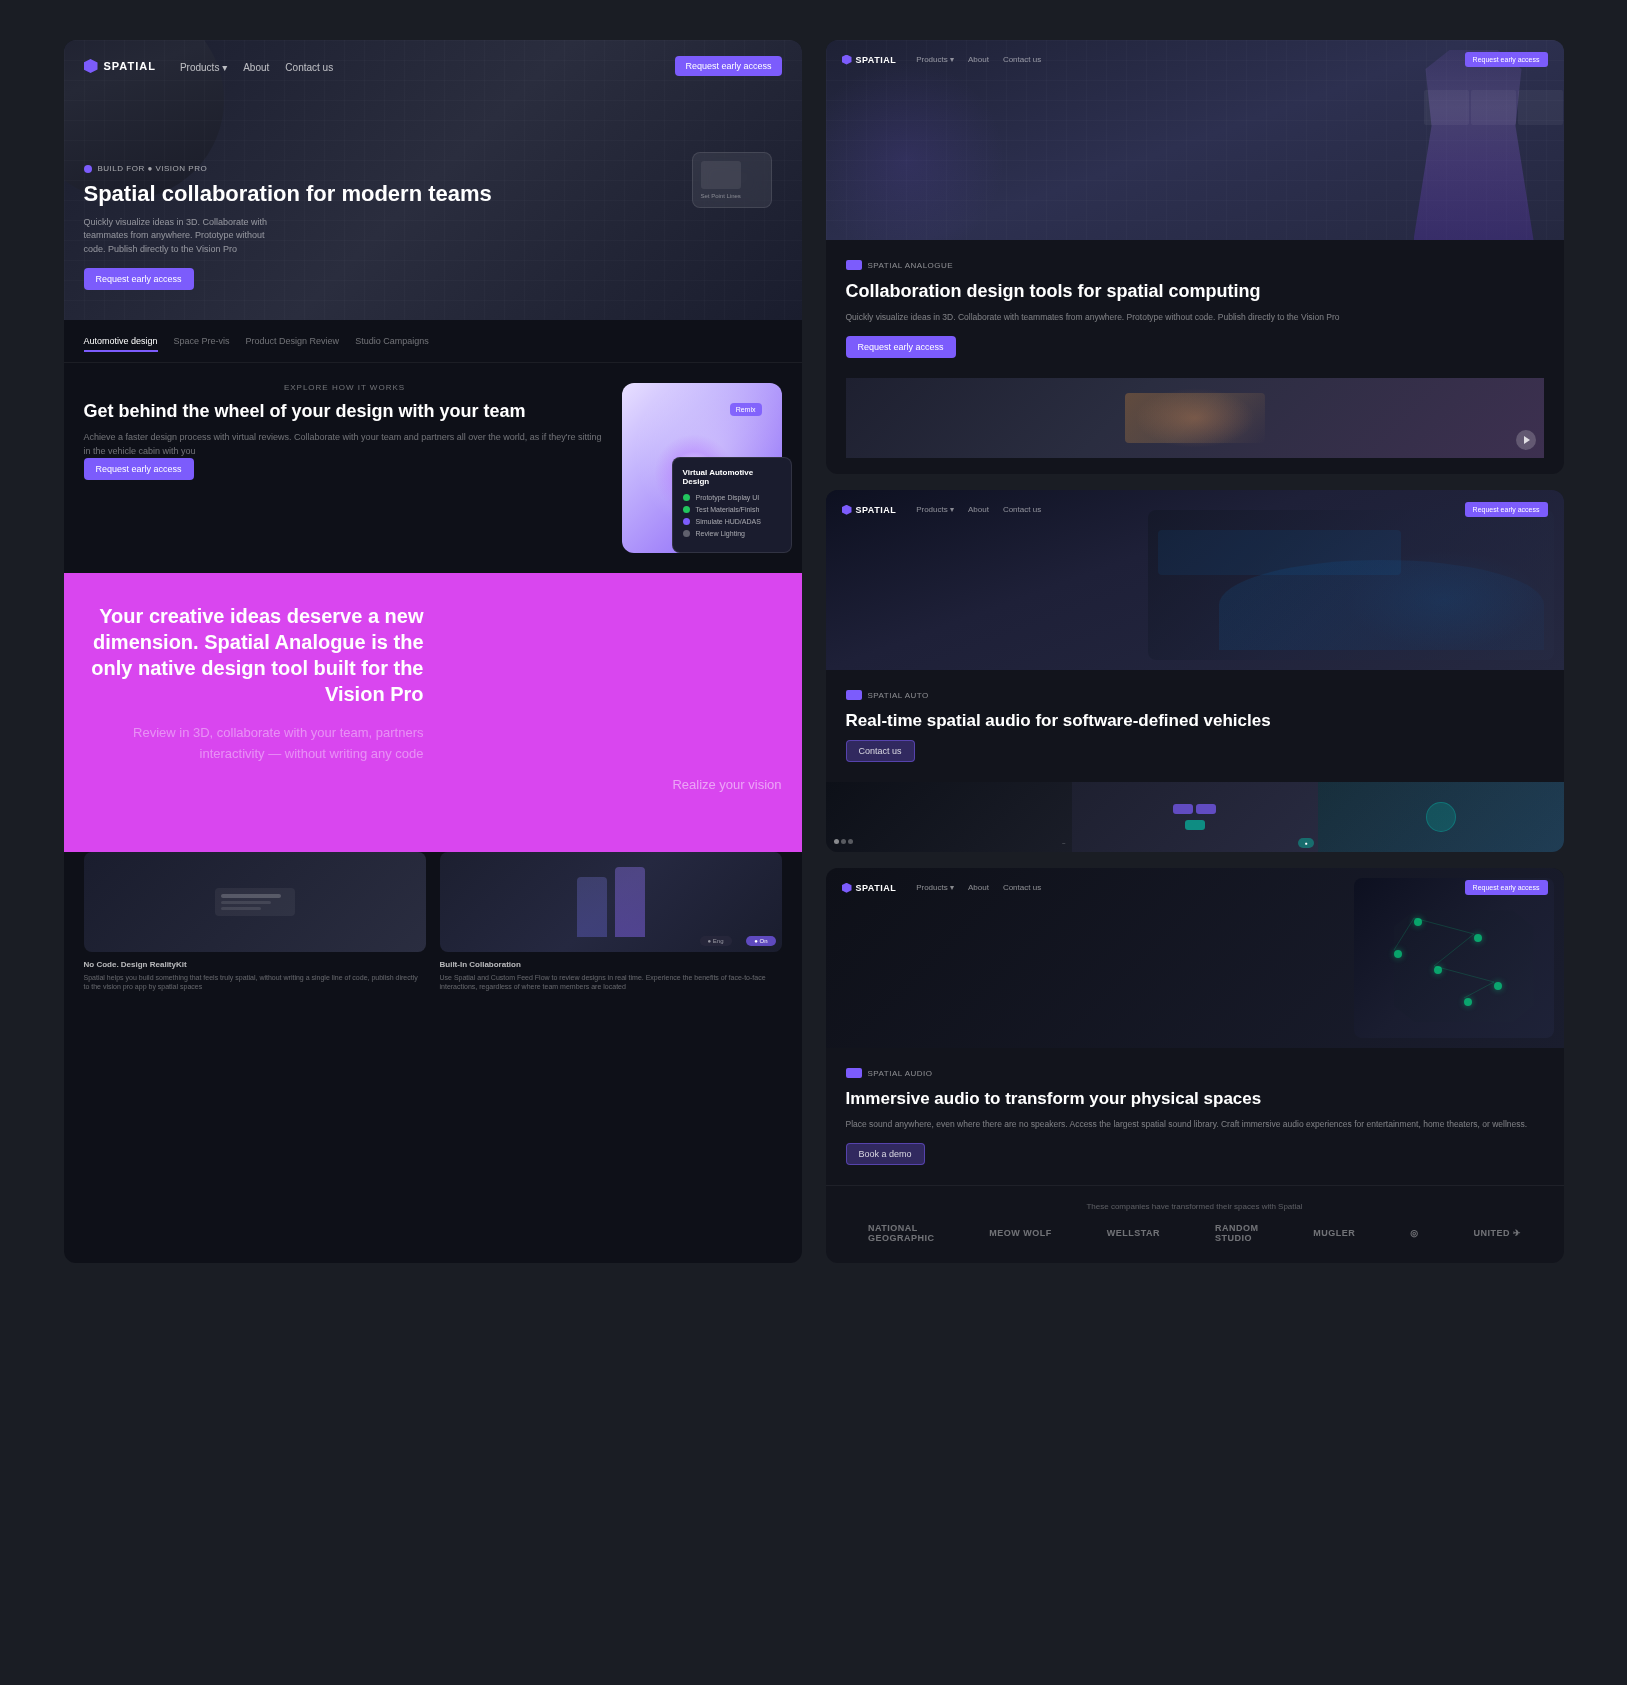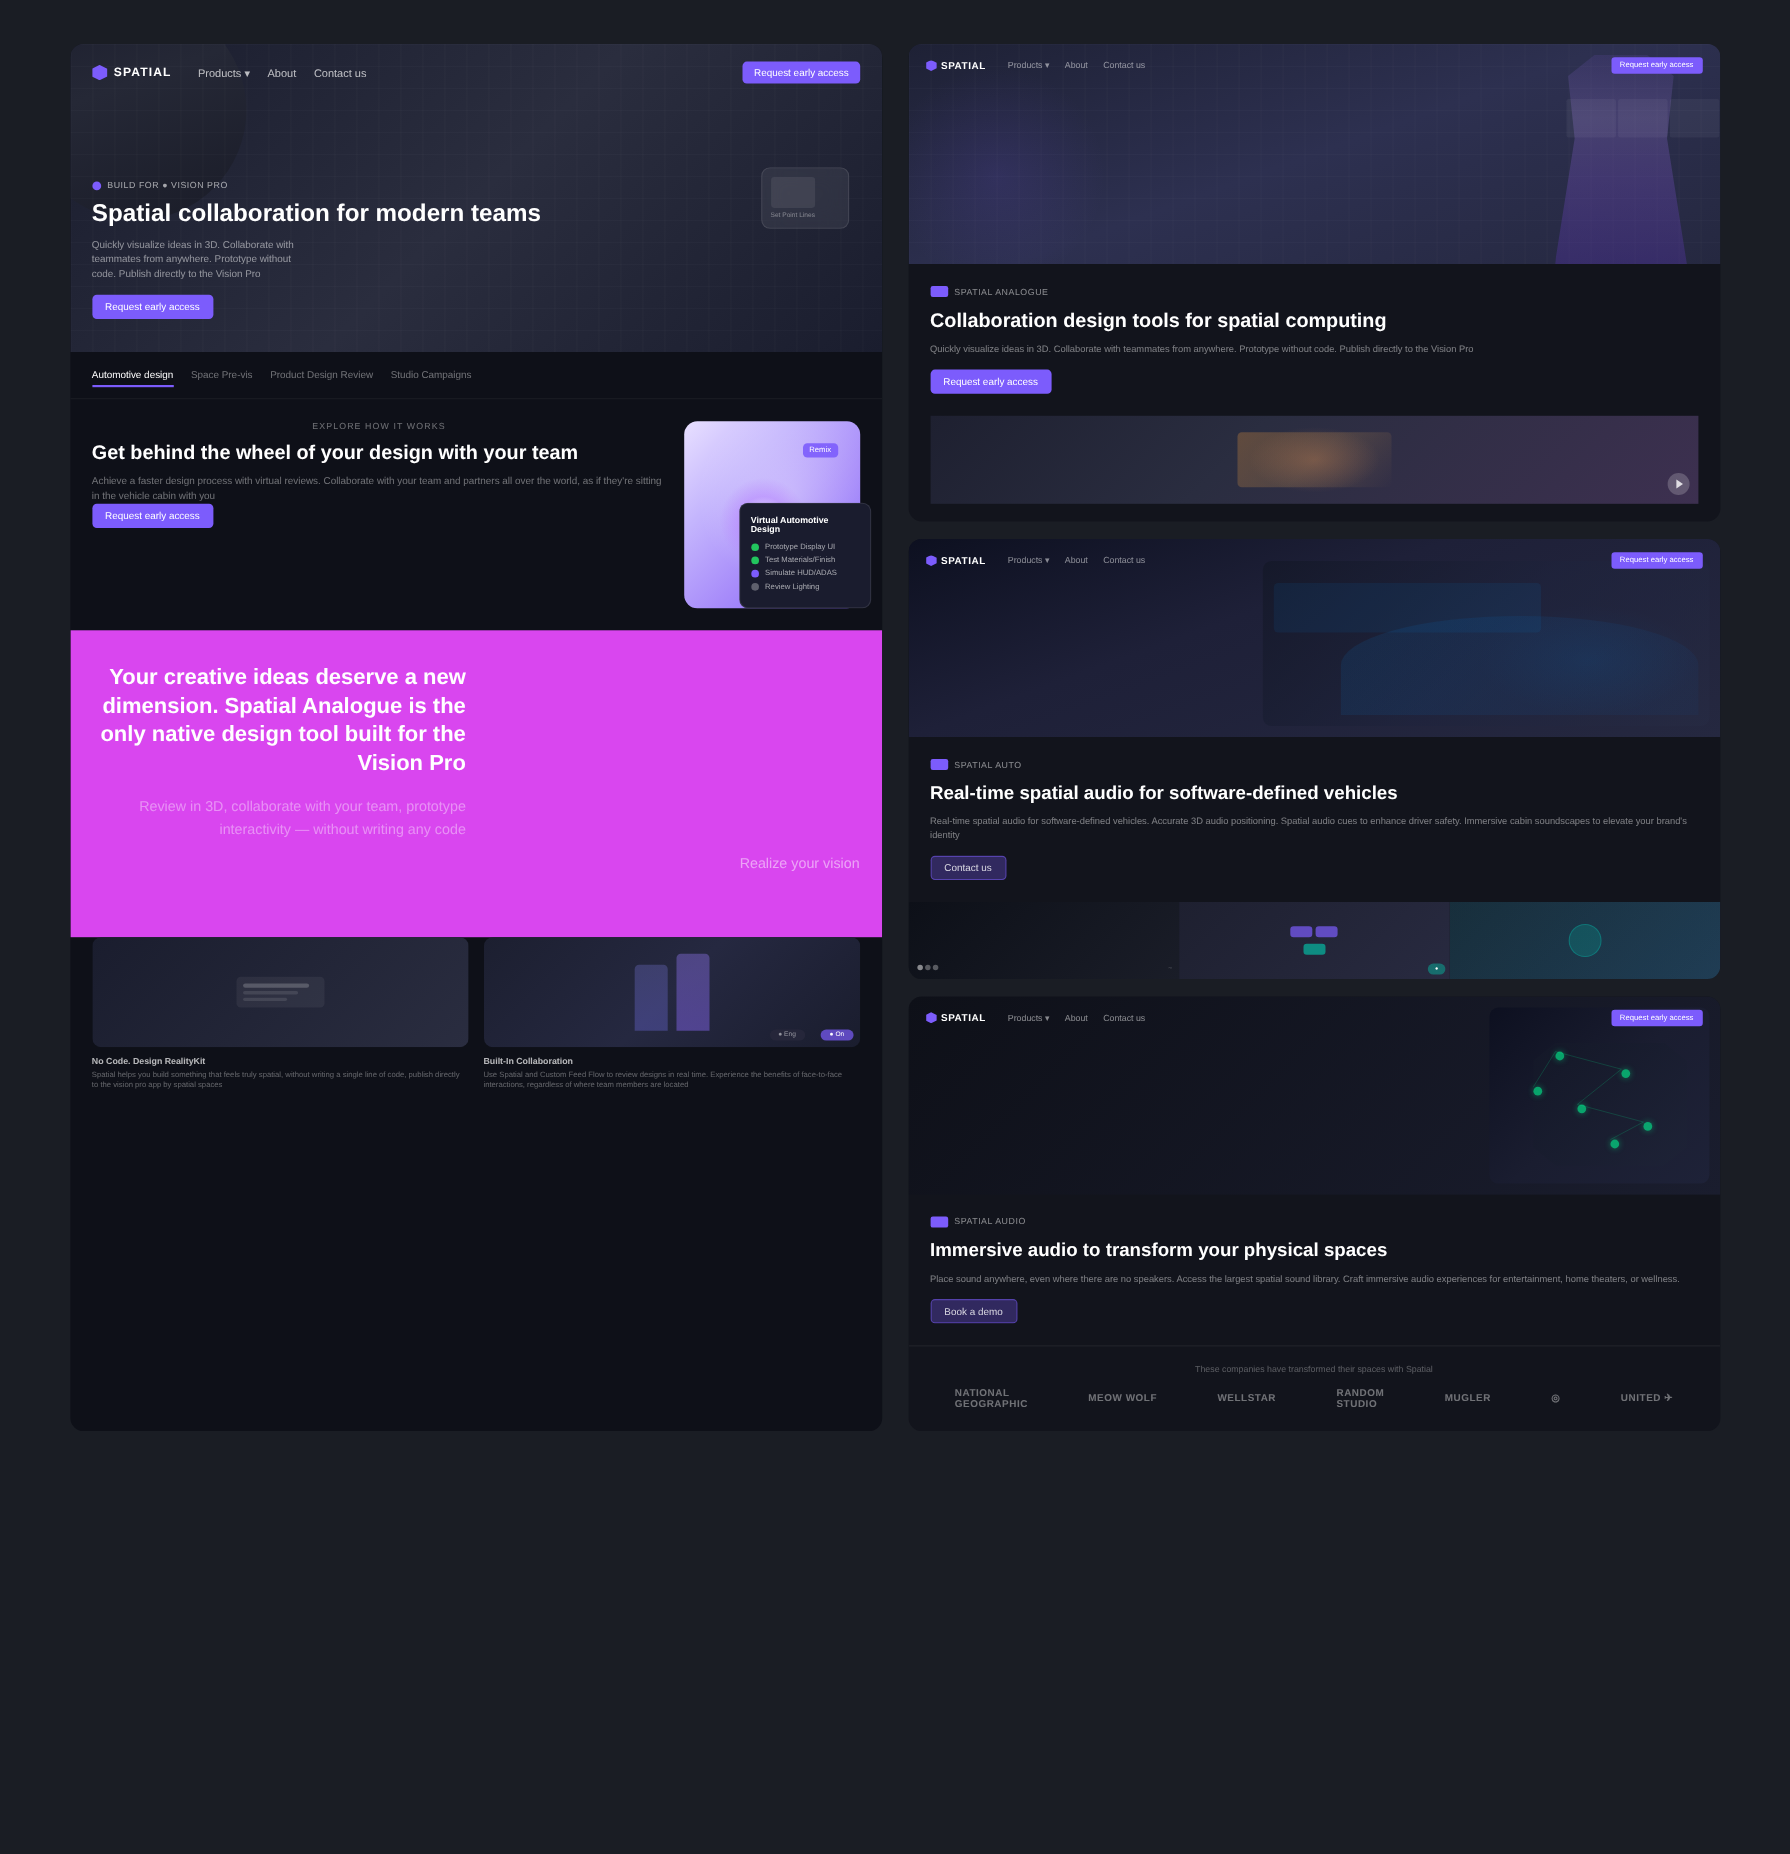--- a/index.html
+++ b/index.html
@@ -922,21 +922,21 @@
               <span class="vd-item-text">Review Lighting</span>
             </div>
           </div>
         </div>
       </div>
 
       <div class="creative-section">
         <div class="creative-title">
           <span>Your creative ideas deserve a new dimension. Spatial Analogue is the only native design tool built for the  Vision Pro</span>
         </div>
-        <div class="creative-subtitle">Review in 3D, collaborate with your team, prototype interactivity — without writing any code</div>
+        <div class="creative-subtitle">Review in 3D, collaborate with your team, partners interactivity — without writing any code</div>
         <div class="realize-vision">Realize your vision</div>
       </div>
 
       <div class="screenshots-row">
         <div class="screenshot-item">
           <div class="screenshot-thumb">
             <div class="scene-dark-1">
 
               <div style="width:80px;background:rgba(255,255,255,0.06);border-radius:4px;padding:6px;">
                 <div style="width:60px;height:4px;background:rgba(255,255,255,0.2);border-radius:2px;margin-bottom:3px;"></div>
@@ -1046,21 +1046,20 @@
           <button class="cta-btn">Request early access</button>
         </div>
       </div>
 
       <div class="spatial-content">
         <div class="spatial-badge">
           <div class="spatial-badge-dot"></div>
           <span class="spatial-badge-text">SPATIAL AUTO</span>
         </div>
         <div class="spatial-title">Real-time spatial audio for software-defined vehicles</div>
-        <div class="spatial-desc">Real-time spatial audio for software-defined vehicles. Accurate 3D audio positioning. Spatial audio cues to enhance driver safety. Immersive cabin soundscapes to elevate your brand's identity</div>
         <button class="btn-contact">Contact us</button>
       </div>
 
       <div class="card-bottom-strip">
         <div class="car-thumb-item">
           <div style="position:absolute;bottom:8px;left:8px;">
             <div style="display:flex;gap:2px;">
               <div style="width:5px;height:5px;background:rgba(255,255,255,0.5);border-radius:50%;"></div>
               <div style="width:5px;height:5px;background:rgba(255,255,255,0.3);border-radius:50%;"></div>
               <div style="width:5px;height:5px;background:rgba(255,255,255,0.3);border-radius:50%;"></div>

